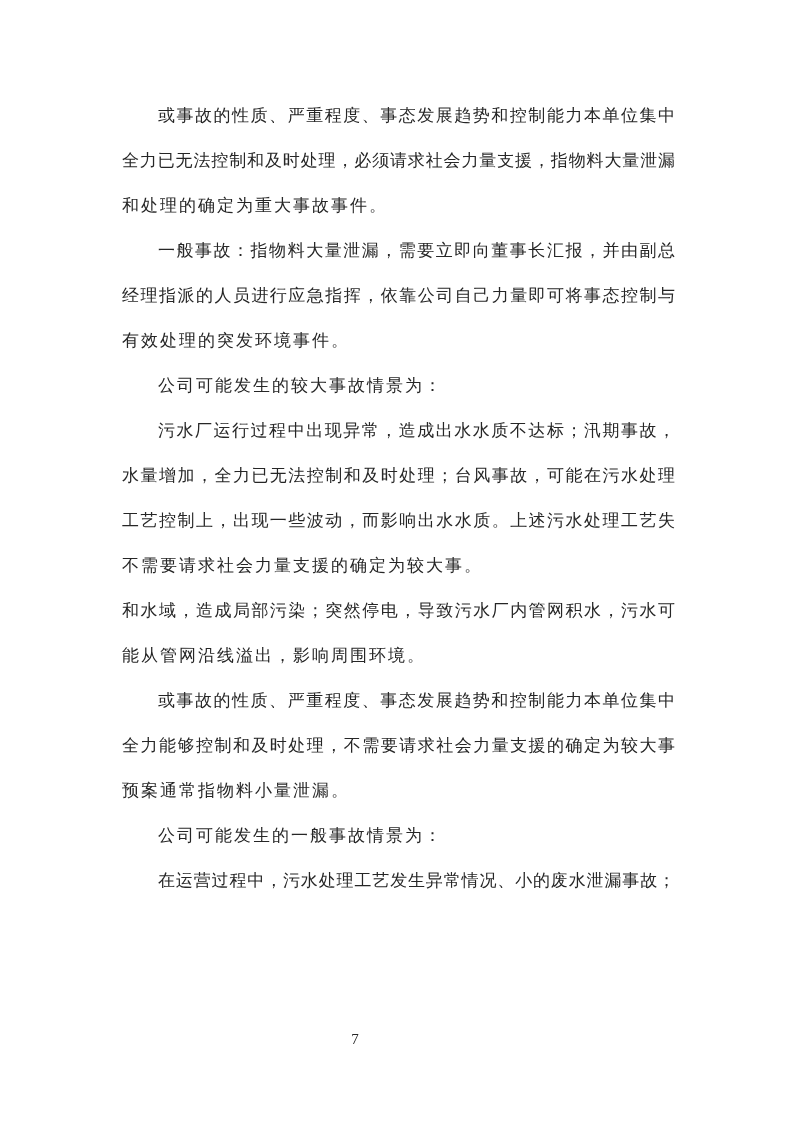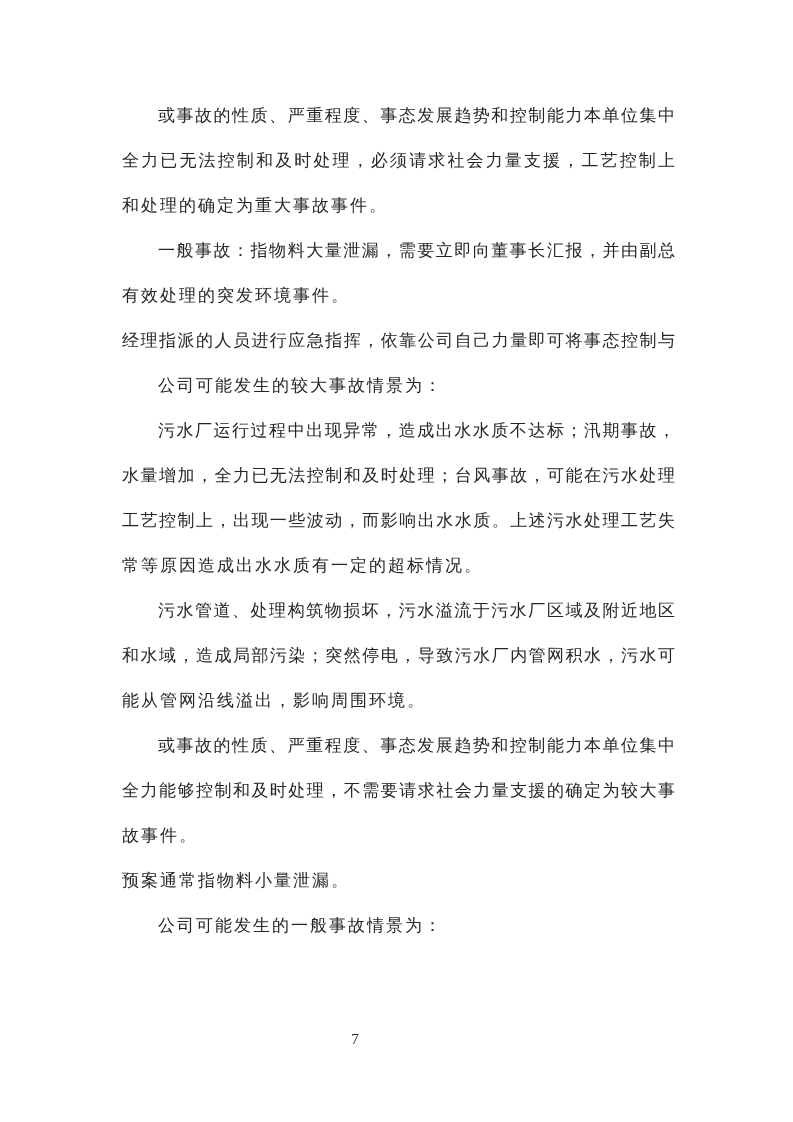--- a/index.html
+++ b/index.html
@@ -46,33 +46,32 @@
     line-height: 22px;
     color: #262626;
   }
 </style>
 </head>
 <body>
 
 <div class="page">
   <div class="text-block">
       <div class="line first">或事故的性质、严重程度、事态发展趋势和控制能力本单位集中</div>
-      <div class="line">全力已无法控制和及时处理，必须请求社会力量支援，工艺控制上</div>
+      <div class="line">全力已无法控制和及时处理，必须请求社会力量支援，指物料大量泄漏</div>
       <div class="line last">和处理的确定为重大事故事件。</div>
       <div class="line first">一般事故：指物料大量泄漏，需要立即向董事长汇报，并由副总</div>
+      <div class="line">经理指派的人员进行应急指挥，依靠公司自己力量即可将事态控制与</div>
       <div class="line last">有效处理的突发环境事件。</div>
-      <div class="line">经理指派的人员进行应急指挥，依靠公司自己力量即可将事态控制与</div>
       <div class="line first last">公司可能发生的较大事故情景为：</div>
       <div class="line first">污水厂运行过程中出现异常，造成出水水质不达标；汛期事故，</div>
       <div class="line">水量增加，全力已无法控制和及时处理；台风事故，可能在污水处理</div>
       <div class="line">工艺控制上，出现一些波动，而影响出水水质。上述污水处理工艺失</div>
-      <div class="line last">常等原因造成出水水质有一定的超标情况。</div>
-      <div class="line first">污水管道、处理构筑物损坏，污水溢流于污水厂区域及附近地区</div>
+      <div class="line last">不需要请求社会力量支援的确定为较大事。</div>
       <div class="line">和水域，造成局部污染；突然停电，导致污水厂内管网积水，污水可</div>
       <div class="line last">能从管网沿线溢出，影响周围环境。</div>
       <div class="line first">或事故的性质、严重程度、事态发展趋势和控制能力本单位集中</div>
       <div class="line">全力能够控制和及时处理，不需要请求社会力量支援的确定为较大事</div>
-      <div class="line last">故事件。</div>
       <div class="line last">预案通常指物料小量泄漏。</div>
       <div class="line first last">公司可能发生的一般事故情景为：</div>
+      <div class="line first">在运营过程中，污水处理工艺发生异常情况、小的废水泄漏事故；</div>
     </div>
   <div class="page-number">7</div>
 </div>
 
 </body></html>

